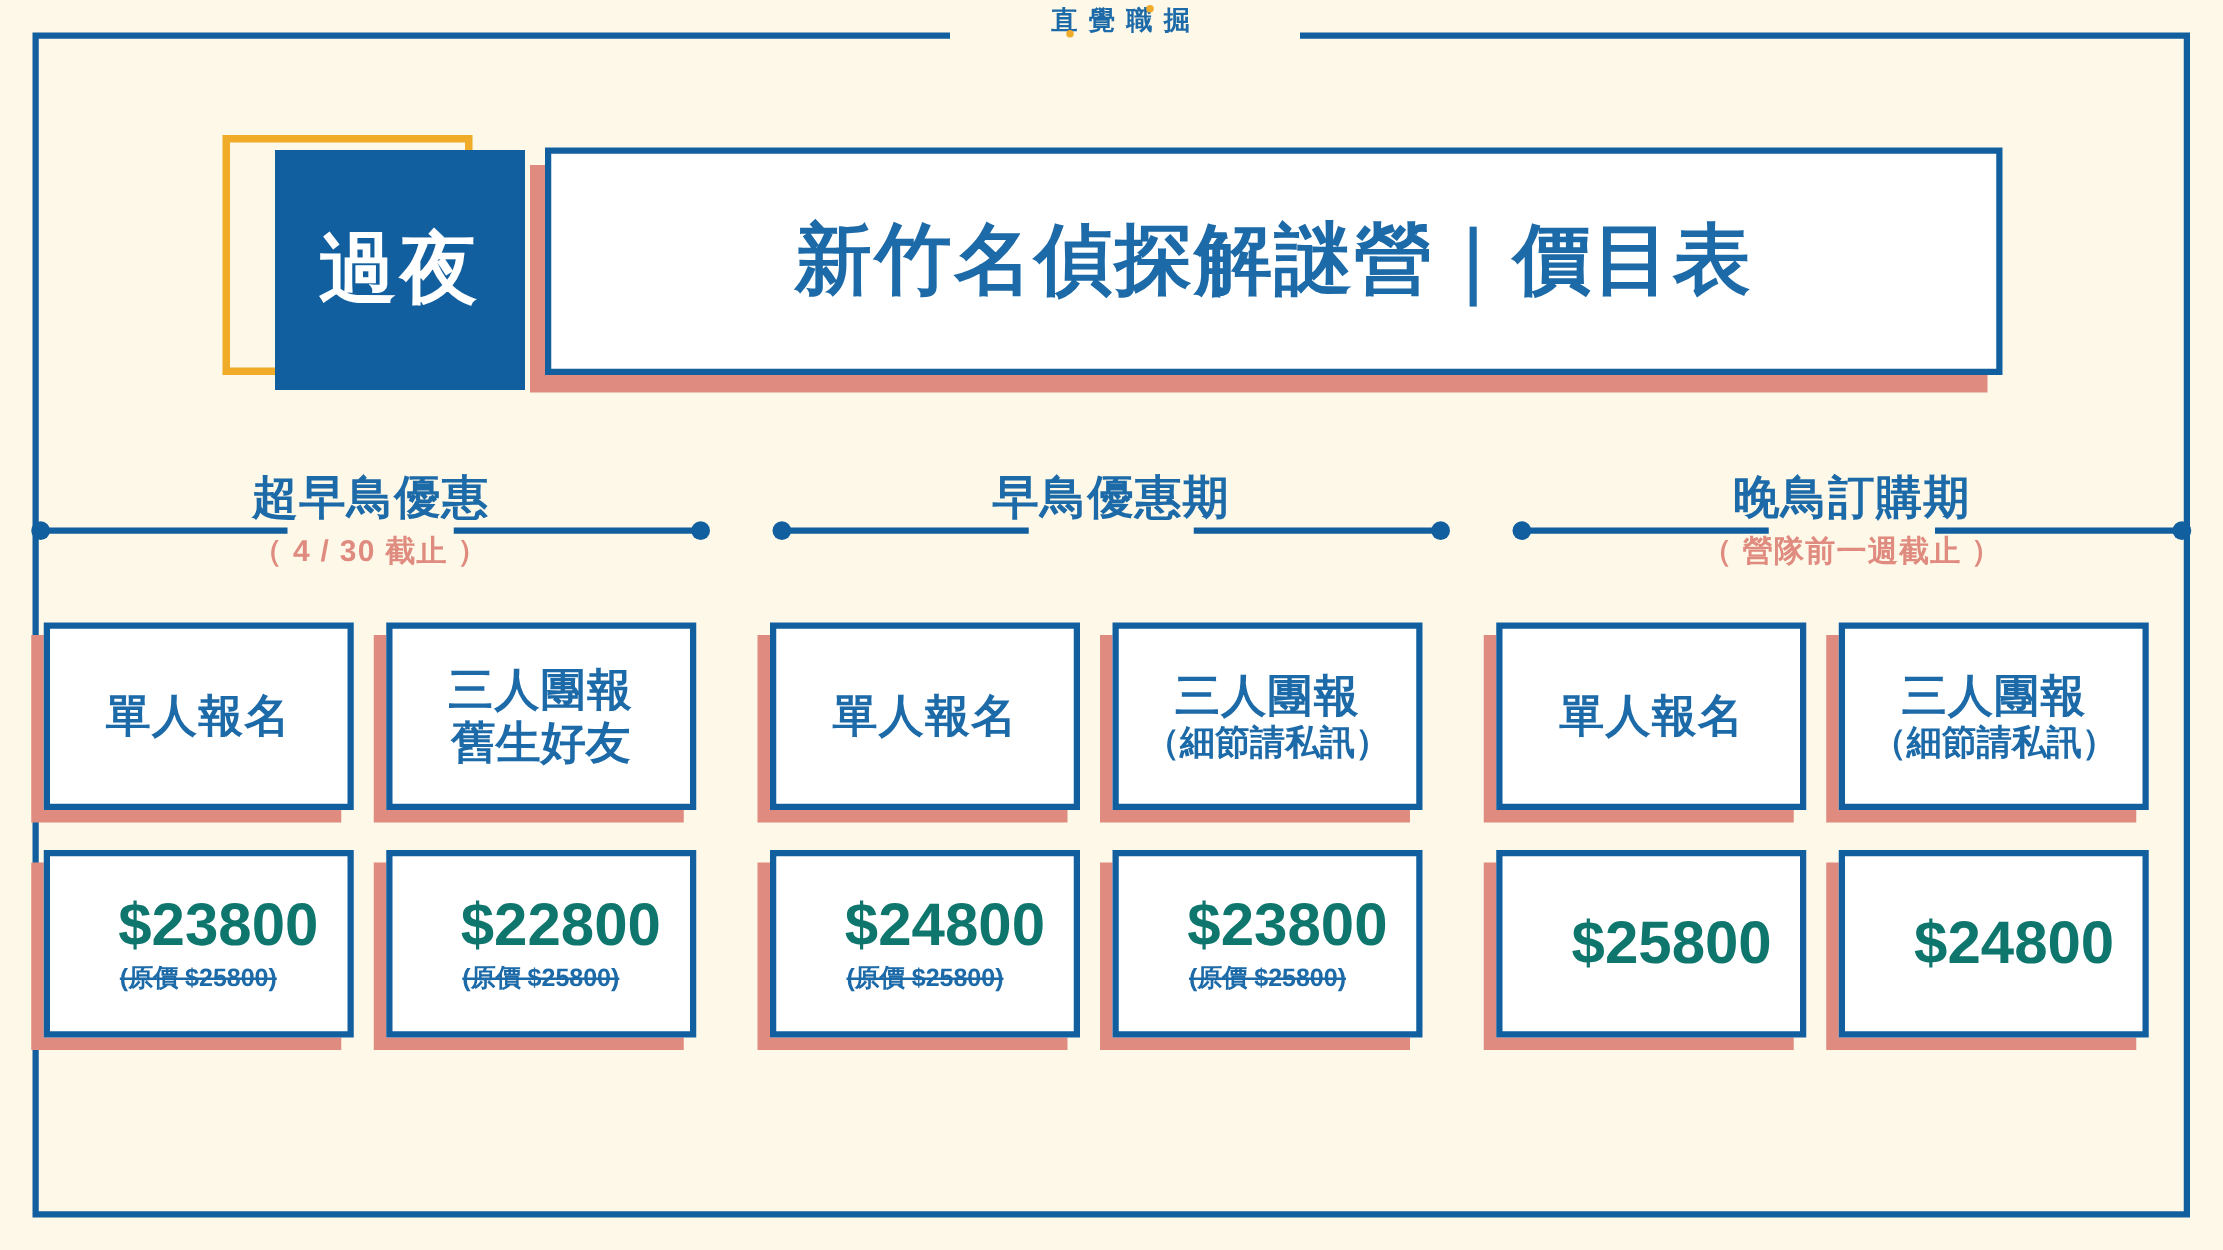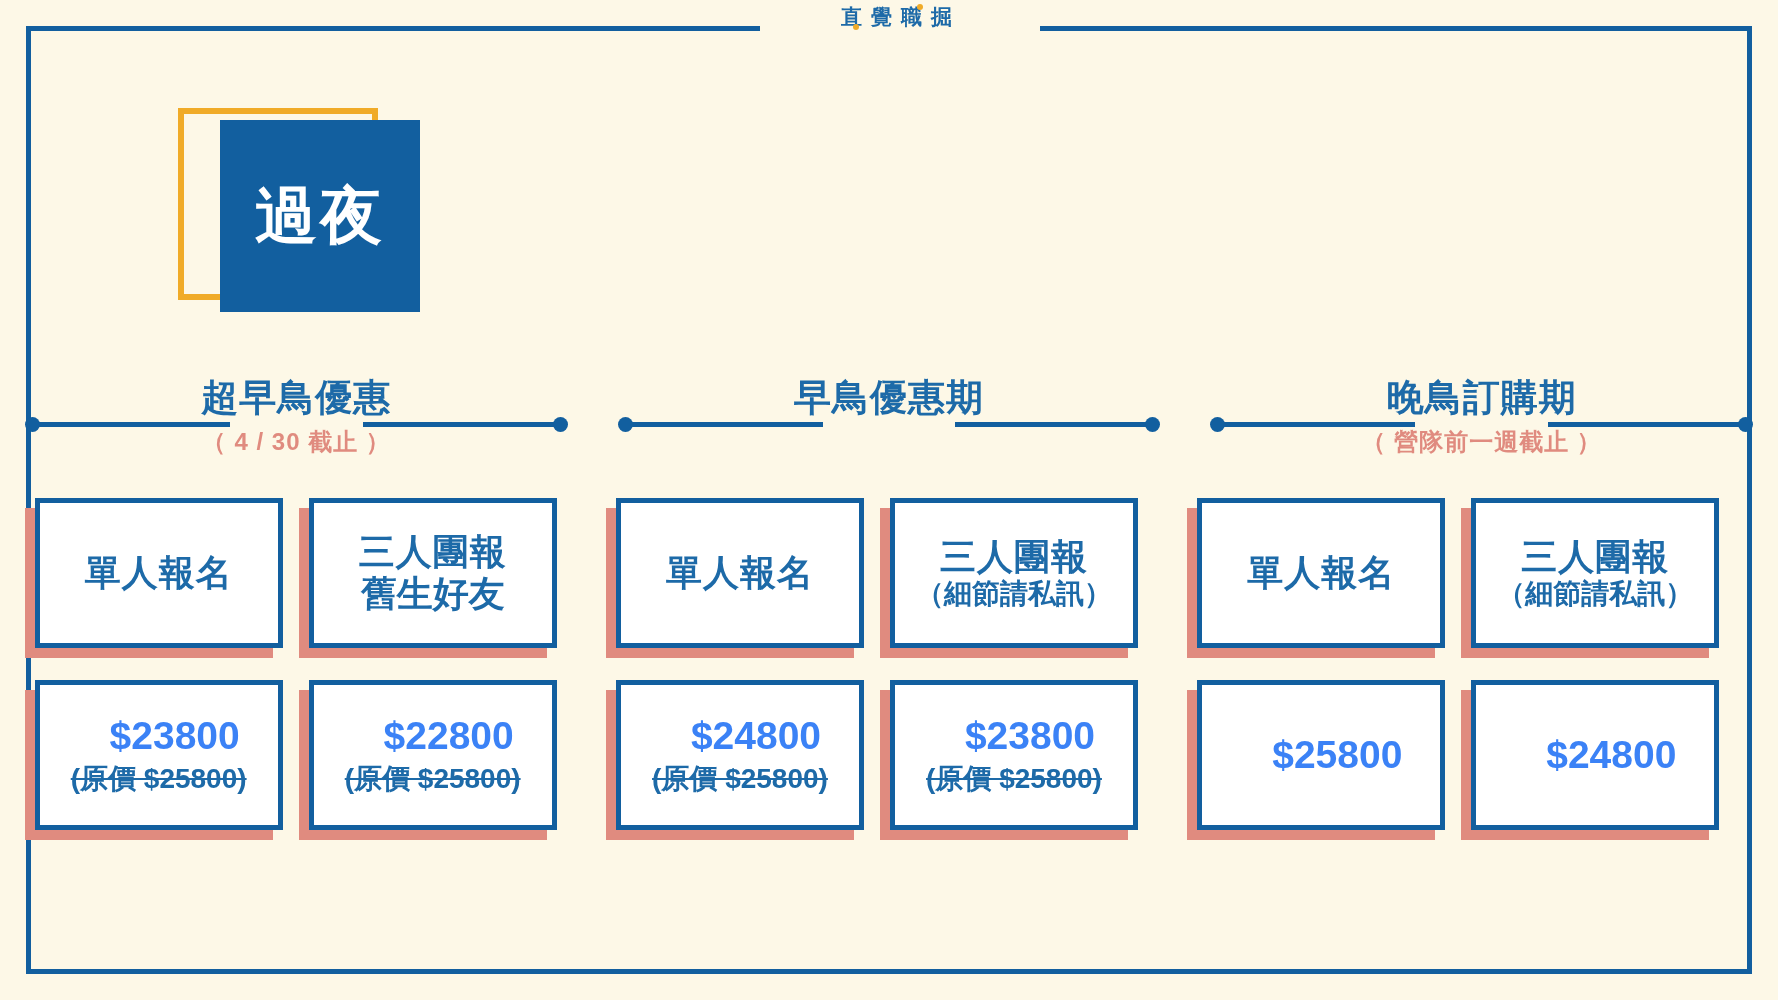--- a/index.html
+++ b/index.html
@@ -280,31 +280,31 @@
     letter-spacing: 0px;
     line-height: 1.2;
     text-align: center;
     white-space: nowrap;
   }
   .card-sub.em {
     font-size: 36px;
   }
 
   .price-main {
-    color: #3b82f6;
-    font-size: 39px;
+    color: #0f766e;
+    font-size: 48px;
     font-weight: bold;
     letter-spacing: 0px;
     line-height: 1.1;
     white-space: nowrap;
     margin-left: 32px;
   }
   .price-old {
     color: #1d6aa8;
-    font-size: 28px;
+    font-size: 20px;
     font-weight: bold;
     text-decoration: line-through;
     line-height: 1.2;
     margin-top: 4px;
     white-space: nowrap;
   }
   .price-old:empty { display: none; }
 </style>
 </head>
 <body>
@@ -320,20 +320,26 @@
 
   <div class="header-row">
 
     <div class="badge-wrap">
       <div class="badge-outline"></div>
       <div class="badge-box">
         <span class="badge-text">過夜</span>
       </div>
     </div>
 
+    <div class="title-wrap">
+      <div class="title-shadow"></div>
+      <div class="title-box">
+        <span class="title-text">新竹名偵探解謎營｜價目表</span>
+      </div>
+    </div>
 
   </div>
 
   <div class="sections">
 
     <div class="section-head">
       <span class="bullet left"></span>
       <span class="rule left"></span>
       <span class="rule right"></span>
       <span class="bullet right"></span>

